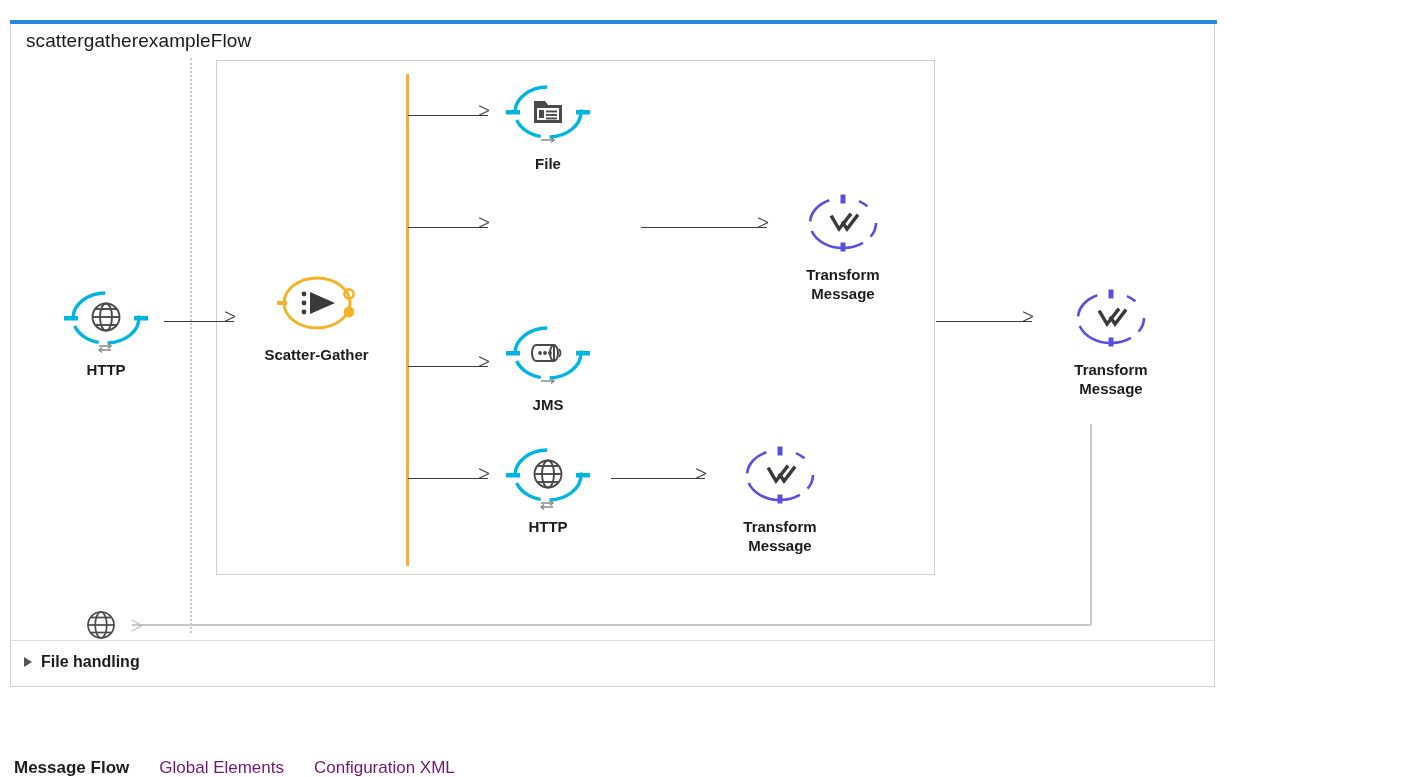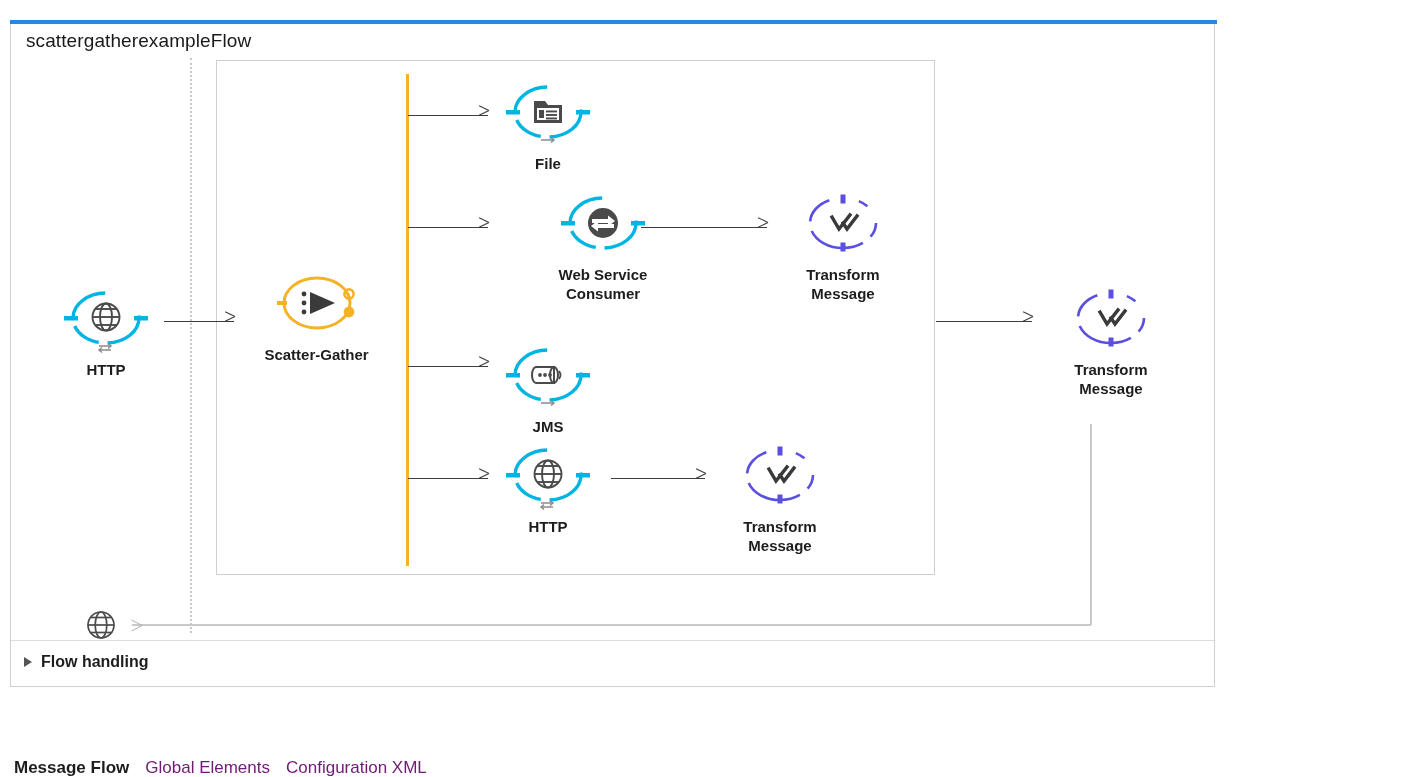--- a/index.html
+++ b/index.html
@@ -157,21 +157,21 @@
     position: absolute;
     left: 11px; top: 640px;
     width: 1203px; height: 1px;
     background: #dddddd;
   }
 
   
   .tabbar {
     position: absolute;
     left: 14px; top: 758px;
-    display: flex; align-items: flex-end; gap: 16px;
+    display: flex; align-items: flex-end; gap: 30px;
     font-size: 17px;
   }
   .tab { white-space: nowrap; color: #701a75; }
   .tab.active { color: #1d1d1d; font-weight: bold; }
 </style>
 </head>
 <body>
 
 <div id="root">
 
@@ -275,54 +275,38 @@
           <polygon points="45,22 70,33 45,44"></polygon>
           <circle cx="39" cy="24" r="2.4"></circle>
           <circle cx="39" cy="33" r="2.4"></circle>
           <circle cx="39" cy="42" r="2.4"></circle>
         </g>
       </svg>
     </div>
     <div class="label">Scatter-Gather</div>
   </div>
 
-  <div class="node" style="left:523px; top:190px; width:160px;">
-    <div class="shape">
-      <svg viewBox="0 0 104 72">
-        <ellipse cx="52" cy="33" rx="33" ry="25" fill="none" stroke="#00b5e2" stroke-width="3.4" stroke-dasharray="44 9 30 9 44"></ellipse>
-        <rect x="10" y="31" width="14" height="4.5" fill="#00b5e2"></rect>
-        <rect x="80" y="31" width="14" height="4.5" fill="#00b5e2"></rect>
-        <g fill="#4a4a4a">
-          <circle cx="52" cy="33" r="15" fill="#4a4a4a"></circle>
-          <path d="M41 29 h16 v-3.5 l7 5.5 -7 5.5 V33 h-16 z" fill="#ffffff"></path>
-          <path d="M63 38 h-16 v3.5 l-7 -5.5 7 -5.5 V34 h16 z" fill="#ffffff"></path>
-        </g>
-      </svg>
-    </div>
-    <div class="label">Web Service
-Consumer</div>
-  </div>
 
   <div class="node" style="left:763px; top:190px; width:160px;">
     <div class="shape">
       <svg viewBox="0 0 104 72">
         <ellipse cx="52" cy="33" rx="33" ry="25" fill="none" stroke="#5a4fe0" stroke-width="2.6" stroke-dasharray="30 10 58 10 30" stroke-dashoffset="15"></ellipse>
         <rect x="49.5" y="4.5" width="5" height="9" fill="#5a4fe0"></rect>
         <rect x="49.5" y="52.5" width="5" height="9" fill="#5a4fe0"></rect>
         <g fill="none" stroke="#3a3a3a" stroke-width="3.4" stroke-linecap="square">
           <polyline points="41,27 48,39 59,25"></polyline>
           <polyline points="52,33 56,39 66,26"></polyline>
         </g>
       </svg>
     </div>
     <div class="label">Transform
 Message</div>
   </div>
 
-  <div class="node" style="left:489px; top:342px;">
+  <div class="node" style="left:489px; top:320px;">
     <div class="shape">
       <svg viewBox="0 0 104 72">
         <ellipse cx="52" cy="33" rx="33" ry="25" fill="none" stroke="#00b5e2" stroke-width="3.4" stroke-dasharray="44 9 30 9 44"></ellipse>
         <rect x="10" y="31" width="14" height="4.5" fill="#00b5e2"></rect>
         <rect x="80" y="31" width="14" height="4.5" fill="#00b5e2"></rect>
         <g stroke="#4a4a4a" stroke-width="2" fill="none">
           <path d="M40 25 h18 v16 h-18 a4 8 0 0 1 0 -16 z" fill="#ffffff"></path>
           <ellipse cx="58" cy="33" rx="4" ry="8"></ellipse>
         </g>
         <g fill="#4a4a4a">
@@ -404,21 +388,21 @@
         <line x1="4" y1="17" x2="30" y2="17"></line>
         <line x1="7" y1="9.5" x2="27" y2="9.5"></line>
         <line x1="7" y1="24.5" x2="27" y2="24.5"></line>
       </g>
     </svg>
   </div>
 
   <div class="error-divider"></div>
   <div class="error-handling">
     <div class="err-tri"></div>
-    <div class="err-label">Flow handling</div>
+    <div class="err-label">File handling</div>
   </div>
 
   <div class="tabbar">
     <div class="tab active">Message Flow</div>
     <div class="tab">Global Elements</div>
     <div class="tab">Configuration XML</div>
   </div>
 
 </div>
 

